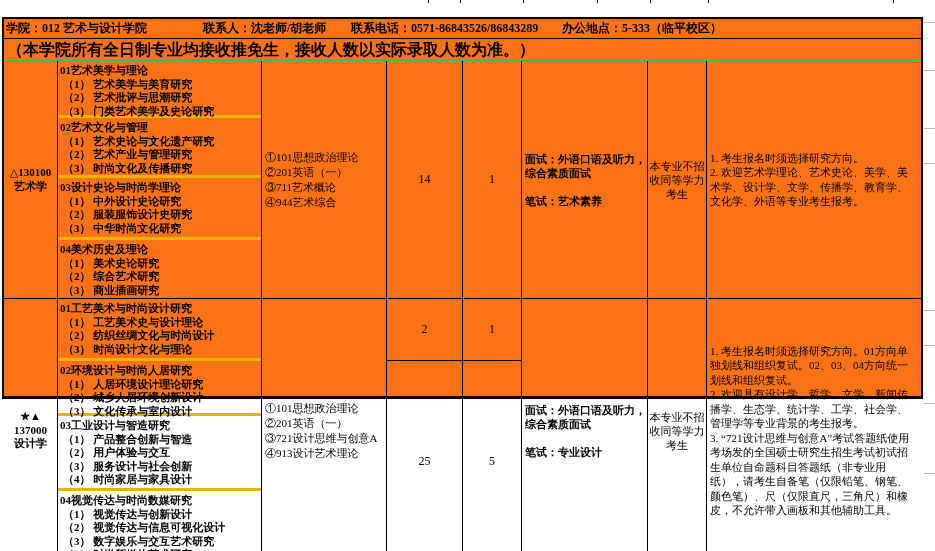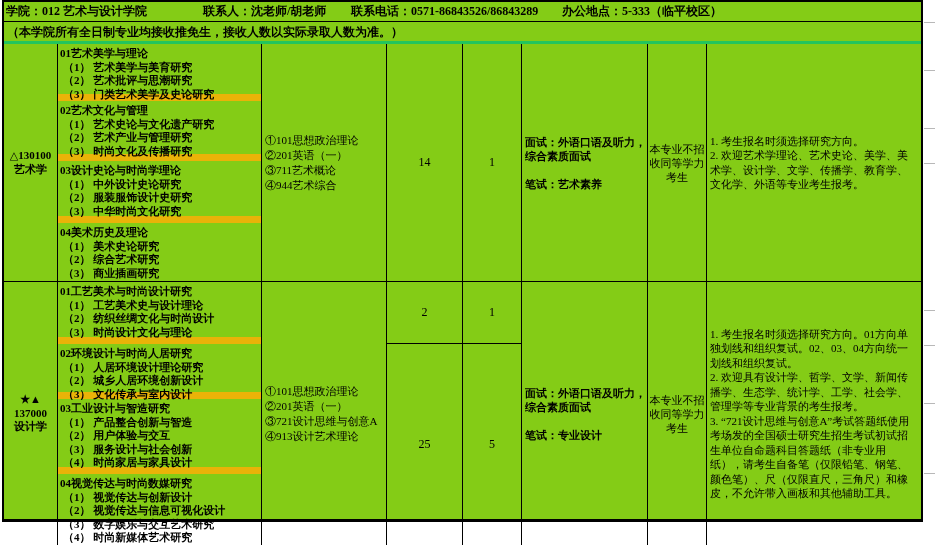--- a/index.html
+++ b/index.html
@@ -1,44 +1,44 @@
 <!DOCTYPE html>
 <html><head>
 <meta charset="utf-8">
 <style>
   html,body{margin:0;padding:0;background:#fff;}
   .page{position:relative;width:935px;height:551px;background:#fff;overflow:hidden;
         font-family:"Liberation Serif","DejaVu Serif",serif;color:#000;}
-  .tbl{position:absolute;left:2px;top:0;width:921px;height:522px;box-sizing:border-box;
-       border:2px solid #000;border-bottom-width:3px;background:#84cc16;font-size:11px;line-height:13.5px;}
+  .tbl{position:absolute;left:2px;top:17px;width:921px;height:382px;box-sizing:border-box;
+       border:2px solid #000;border-bottom-width:3px;background:#f97316;font-size:11px;line-height:13.5px;}
   
   .hrow{position:relative;height:19px;border-bottom:1px solid #000;font-weight:bold;font-size:12px;line-height:18px;white-space:nowrap;}
   .hrow span{position:absolute;top:0;}
   .h-school{left:2px}.h-contact{left:199px}.h-phone{left:347px}.h-office{left:558px}
-  .nrow{height:22px;border-bottom:3px solid #22c55e;font-weight:bold;font-size:12px;line-height:21px;padding-left:3px;box-sizing:border-box;white-space:nowrap;}
+  .nrow{height:22px;border-bottom:1px solid #22c55e;font-weight:bold;font-size:16px;line-height:21px;padding-left:3px;box-sizing:border-box;white-space:nowrap;}
   
   .grid{display:flex;flex-direction:column;}
   .section{display:flex;}
   .section1{height:237px;border-bottom:1px solid #000;}
   .section2{height:263px;}
   .col{box-sizing:border-box;border-right:1px solid #000;overflow:hidden;}
   .c1{width:54px;display:flex;flex-direction:column;justify-content:center;text-align:center;font-weight:bold;}
   .c2{width:204px;display:flex;flex-direction:column;}
   .c3{width:125px;display:flex;flex-direction:column;justify-content:center;padding-left:3px;line-height:15px;}
   .c4{width:76px;}
   .c5{width:59px;}
   .c6{width:126px;display:flex;flex-direction:column;justify-content:center;padding-left:3px;line-height:14px;font-weight:bold;}
   .c7{width:59px;display:flex;align-items:center;justify-content:center;text-align:center;line-height:14px;}
   .c8{flex:1;border-right:none;display:flex;flex-direction:column;justify-content:center;padding:0 3px;line-height:14.5px;}
   .qwrap{display:flex;flex-direction:column;}
   .qcell{display:flex;align-items:center;justify-content:center;font-size:12px;box-sizing:border-box;}
   .qfull{height:100%;}
   .qtop{height:62px;border-bottom:1px solid #000;}
   .qbottom{height:201px;}
-  .dirblock{box-sizing:border-box;border-bottom:7px solid #eab308;padding:3px 2px 0 2px;}
+  .dirblock{box-sizing:border-box;border-bottom:3px solid #eab308;padding:3px 2px 0 2px;}
   .dirblock.last{border-bottom:none;}
   .dir-title{font-weight:bold;}
   .dir-item{padding-left:3px;font-weight:bold;}
   .ln{min-height:14px;}
   .remark-item{margin:0;}
   
   .tick{position:absolute;top:0;width:1px;height:3px;background:#000;}
   .stub{position:absolute;left:924px;width:11px;height:1px;background:#b8b8b8;}
 </style>
 </head>

